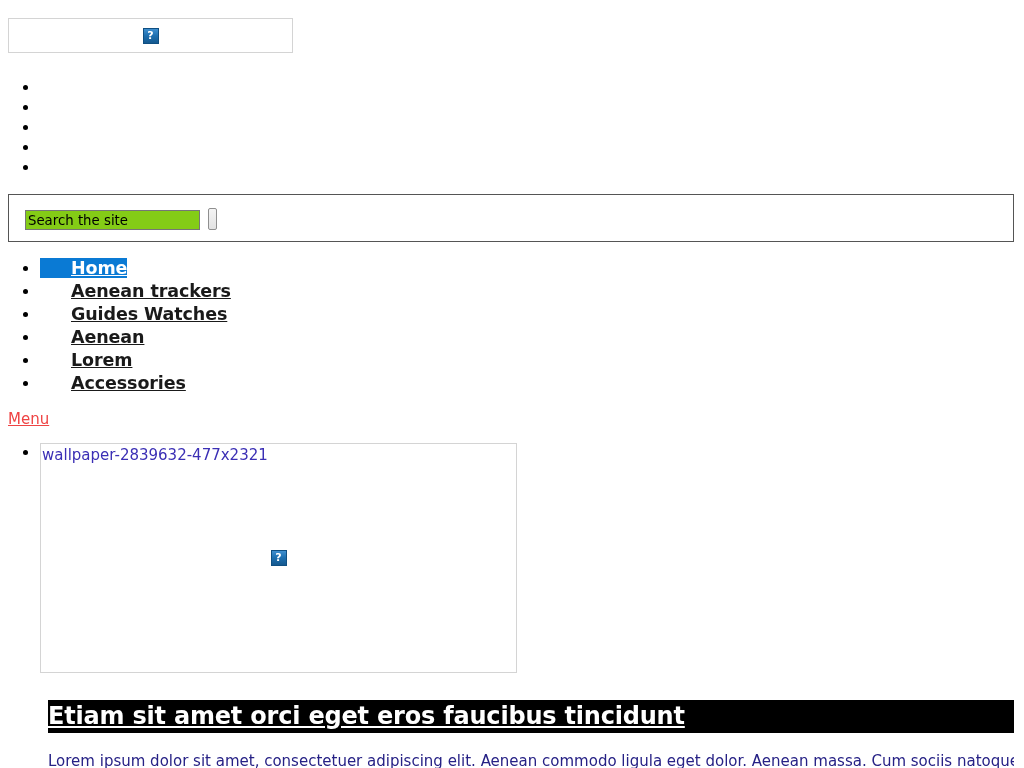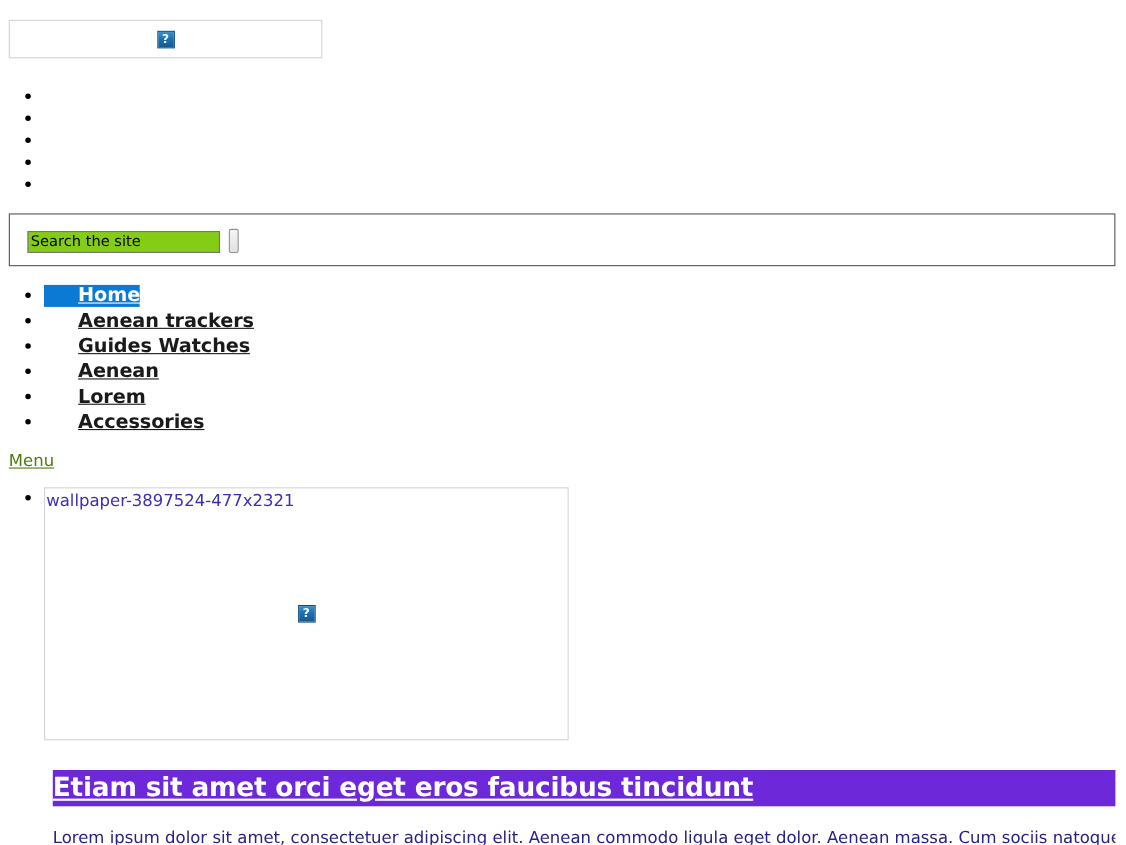--- a/index.html
+++ b/index.html
@@ -138,21 +138,21 @@
     background: #0a7ad4;
     color: #ffffff;
   }
 
   
   .menu-link {
     position: absolute;
     left: 8px;
     top: 410px;
     font-size: 15px;
-    color: #4d7c0f;
+    color: #ef4444;
     line-height: 18px;
   }
 
   
   ul.slider-list {
     position: absolute;
     left: 0;
     top: 443px;
     margin: 0;
     padding: 0 0 0 40px;
@@ -192,21 +192,21 @@
   }
 
   
   .post-heading {
     position: absolute;
     left: 48px;
     top: 700px;
     width: 966px;
     height: 33px;
     margin: 0;
-    background: #6d28d9;
+    background: #000000;
     box-sizing: border-box;
   }
   .post-heading a {
     display: inline;
     font-size: 24px;
     line-height: 33px;
     font-weight: bold;
     color: #ffffff;
     text-decoration: underline;
     letter-spacing: -0.2px;
@@ -265,21 +265,21 @@
   <li>
     <a href="#">Accessories</a>
   </li>
 </ul>
 
 <a class="menu-link" href="#">Menu</a>
 
 <ul class="slider-list">
   <li>
     <span class="img-placeholder">
-      <span class="alt-text">wallpaper-3897524-477x2321</span>
+      <span class="alt-text">wallpaper-2839632-477x2321</span>
       <span class="broken-img">?</span>
     </span>
   </li>
 </ul>
 
 <h2 class="post-heading">
   <a href="#">Etiam sit amet orci eget eros faucibus tincidunt</a>
 </h2>
 
 <p class="post-excerpt">Lorem ipsum dolor sit amet, consectetuer adipiscing elit. Aenean commodo ligula eget dolor. Aenean massa. Cum sociis natoque penatibus et</p>

